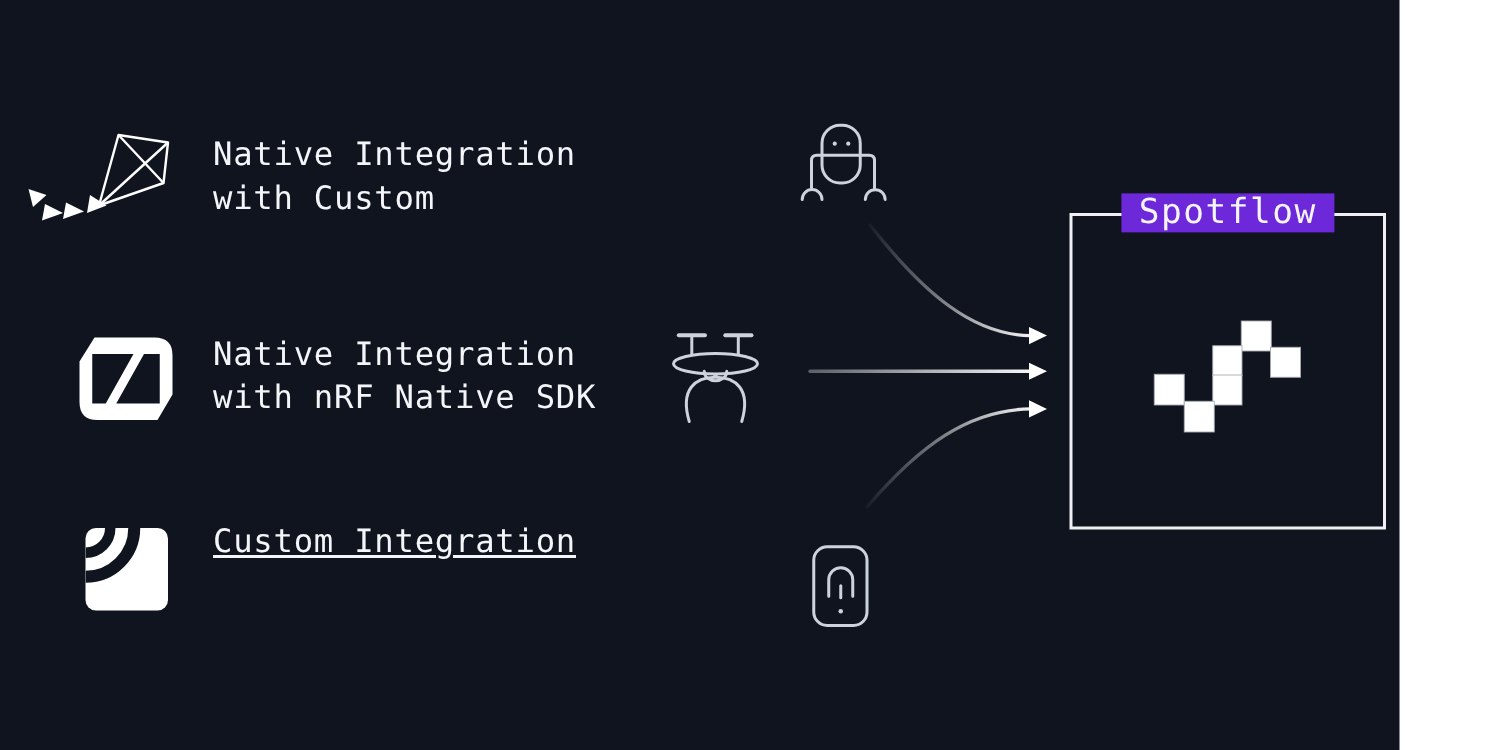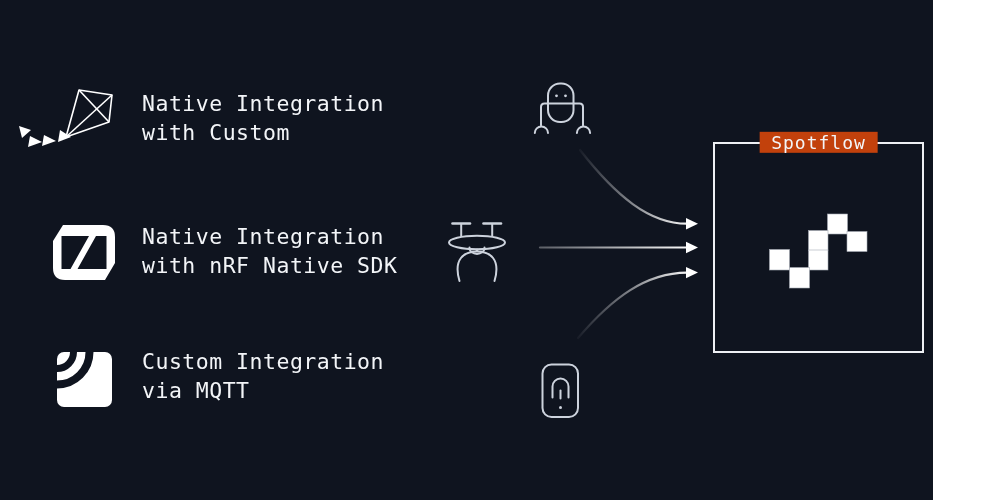--- a/index.html
+++ b/index.html
@@ -11,29 +11,29 @@
     font-family:"DejaVu Sans Mono", monospace;
   }
   .gfx{position:absolute;left:0;top:0;z-index:1;}
   .row-text{
     position:absolute;left:142px;z-index:2;
     color:#f3f5f8;font-size:21.5px;line-height:29px;font-weight:500;
     white-space:nowrap;letter-spacing:0.5px;
   }
   .row-text.r1{top:89px;}
   .row-text.r2{top:222px;}
-  .row-text.r3{top:347px;}
+  .row-text.r3{top:347px;text-decoration:underline;}
   .target-box{
     position:absolute;left:713px;top:142px;width:207px;height:207px;
     border:2px solid #eef0f4;z-index:2;
   }
   .target-title{
     position:absolute;left:50%;top:0;transform:translate(-50%,-58%);
-    background:#c2410c;padding:0 12px;
-    color:#f3f5f8;font-size:18px;font-weight:500;letter-spacing:1px;
+    background:#6d28d9;padding:0 12px;
+    color:#f3f5f8;font-size:23px;font-weight:500;letter-spacing:1px;
     white-space:nowrap;
   }
 </style>
 </head>
 <body>
 
 <div class="canvas">
 
   <svg class="gfx" width="1000" height="500" viewBox="0 0 1000 500">
     <defs>
@@ -136,20 +136,19 @@
     <div>with Custom</div>
   </div>
 
   <div class="row-text r2">
     <div>Native Integration</div>
     <div>with nRF Native SDK</div>
   </div>
 
   <div class="row-text r3">
     <div>Custom Integration</div>
-    <div>via MQTT</div>
   </div>
 
   <div class="target-box">
     <span class="target-title">Spotflow</span>
   </div>
 
 </div>
 
 </body></html>

